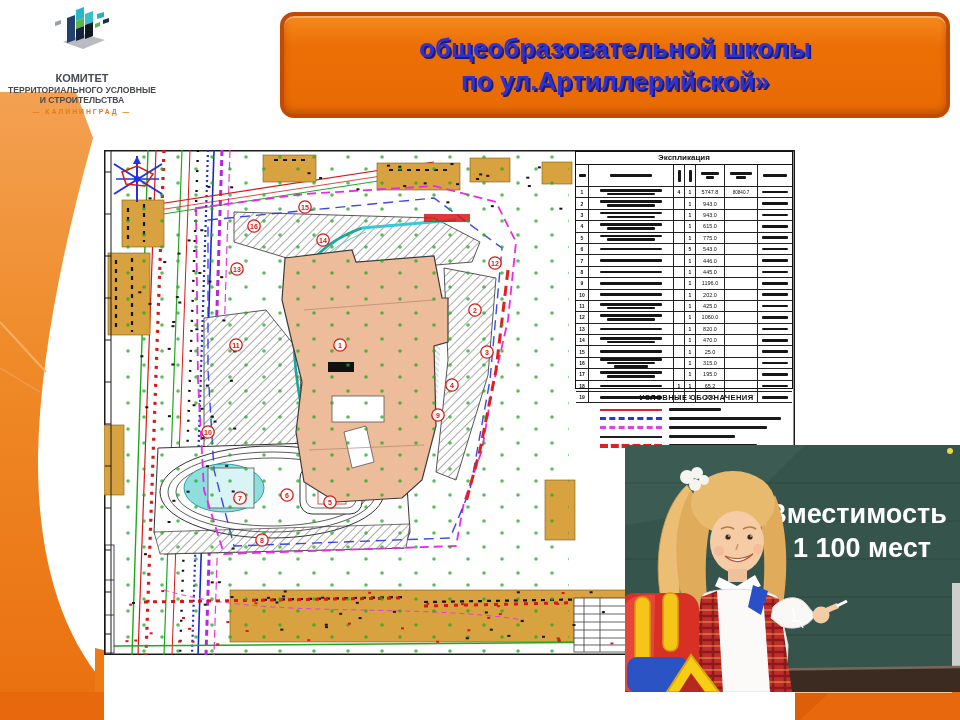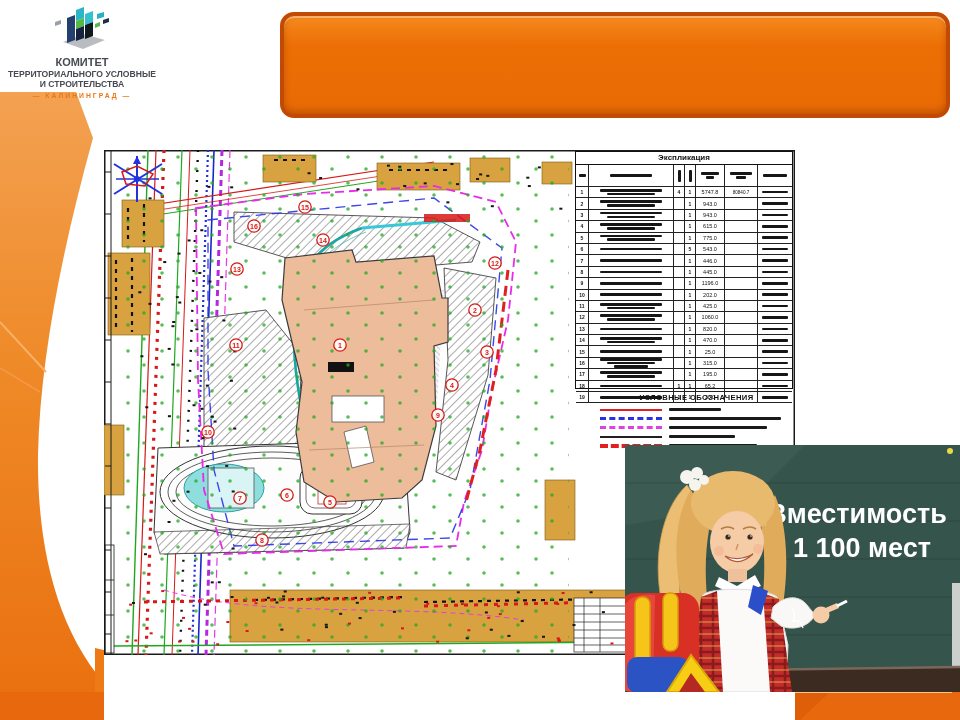--- a/index.html
+++ b/index.html
@@ -1,21 +1,21 @@
 <!DOCTYPE html>
 <html><head>
 <meta charset="utf-8">
 <style>
   html,body{margin:0;padding:0;background:#fff;}
   #slide{position:relative;width:960px;height:720px;background:#ffffff;overflow:hidden;
          font-family:"Liberation Sans",sans-serif;}
   #deco{position:absolute;left:0;top:0;z-index:1;}
   
   #logo{position:absolute;left:2px;top:2px;width:160px;z-index:2;text-align:center;}
-  #logo .l1{font-size:11px;font-weight:bold;color:#474a52;line-height:13px;}
+  #logo .l1{font-size:11px;font-weight:bold;color:#474a52;line-height:13px;margin-top:16px;}
   #logo .l2{font-size:8.6px;font-weight:bold;color:#474a52;line-height:10px;}
   #logo .l4{font-size:6.8px;font-weight:bold;color:#e87818;letter-spacing:2px;margin-top:3px;}
   
   #banner{position:absolute;left:280px;top:12px;width:670px;height:106px;z-index:2;
           box-sizing:border-box;border:4px solid #c24a04;border-radius:14px;
           background:linear-gradient(#f58a1e,#ec6f05 30%,#e86a04);
           box-shadow:inset 0 2px 0 rgba(255,255,255,.35), inset 0 -3px 6px rgba(120,40,0,.35);
           display:flex;flex-direction:column;justify-content:center;text-align:center;}
   #banner span{display:block;font-size:26px;font-weight:bold;color:#2b33d6;line-height:33px;
           text-shadow:2px 2px 0 #241a6a;}
@@ -80,20 +80,22 @@
       <polygon points="48,22 53,20 53,24 48,26" fill="#58b847"></polygon>
       <polygon points="8,20 14,18 14,22 8,24" fill="#9aa0a8"></polygon>
     </svg>
     <div class="l1">КОМИТЕТ</div>
     <div class="l2">ТЕРРИТОРИАЛЬНОГО УСЛОВНЫЕ</div>
     <div class="l2">И СТРОИТЕЛЬСТВА</div>
     <div class="l4">— КАЛИНИНГРАД —</div>
   </div>
 
   <div id="banner">
+    <span>общеобразовательной школы</span>
+    <span>по ул.Артиллерийской»</span>
   </div>
 
   <div id="sheet">
     <svg id="map" width="691" height="505" viewBox="0 0 691 505">
       <defs>
         <pattern id="hatch" width="6" height="6" patternUnits="userSpaceOnUse" patternTransform="rotate(45)">
           <rect width="6" height="6" fill="#ffffff"></rect>
             <line x1="0" y1="0" x2="0" y2="6" stroke="#555" stroke-width="1"></line>
         </pattern>
         <pattern id="hatch2" width="4" height="4" patternUnits="userSpaceOnUse" patternTransform="rotate(-45)">

